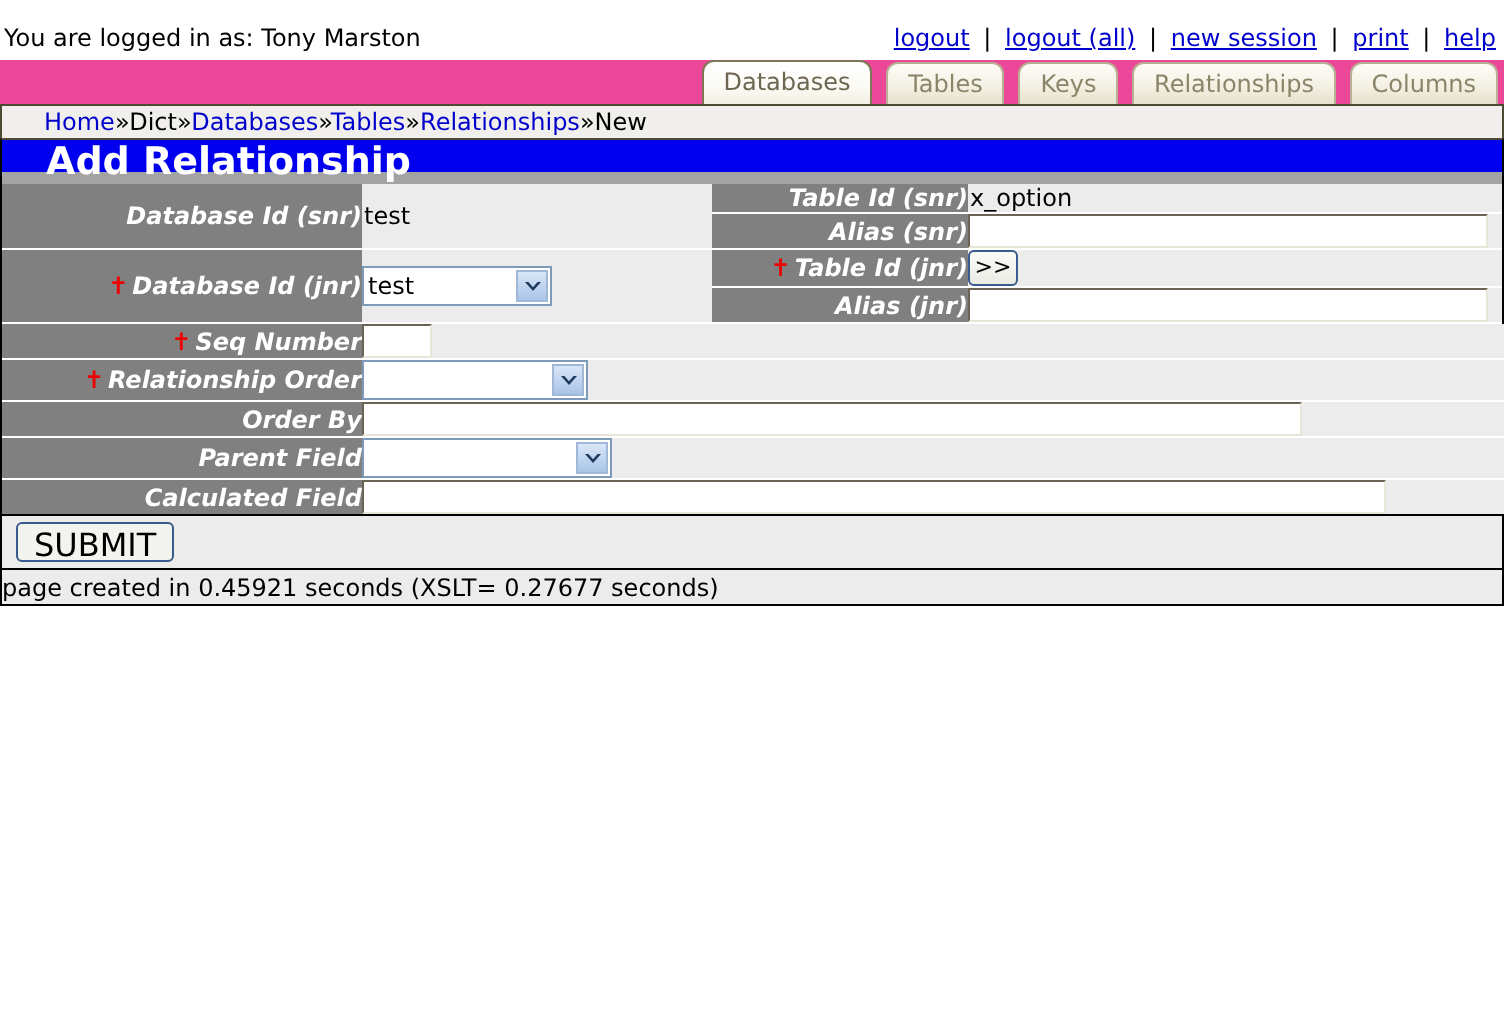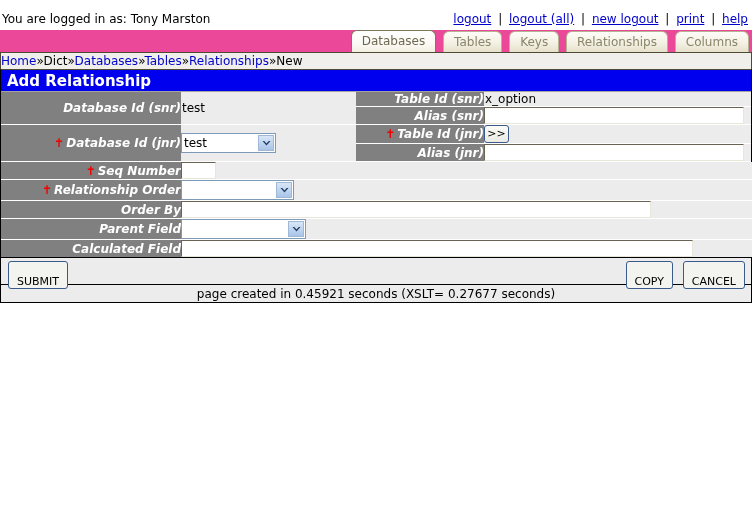--- a/index.html
+++ b/index.html
@@ -58,44 +58,44 @@
     height:22px; line-height:21px;
   }
 
   
   .breadcrumb {
     height:17px; line-height:17px;
     border-top:1px solid #4f4a34;
     border-left:1px solid #4f4a34;
     border-right:1px solid #4f4a34;
     background:#f0efeb;
-    padding-left:0;
+    padding-left:21px;
     font-size:12px;
     box-sizing:border-box;
     white-space:nowrap;
   }
   .breadcrumb a { color:#0000cc; text-decoration:none; }
   .breadcrumb .sep { color:#000; }
   .breadcrumb .plain { color:#000; }
 
   
   .frame {
     border:1px solid #000;
     border-top:1px solid #4f4a34;
     box-sizing:border-box;
     background:#ececec;
   }
   .title-bar {
     background:#0000ee;
     color:#ffffff;
     font-weight:bold;
-    font-size:15px;
+    font-size:19px;
     height:22px; line-height:22px;
-    padding-left:6px;
-    border-bottom:1px solid #a3a3a3;
+    padding-left:22px;
+    border-bottom:6px solid #a3a3a3;
     box-sizing:border-box;
   }
 
   
   table.formtab { border-collapse:collapse; width:100%; table-layout:fixed; }
   table.formtab td { padding:0; vertical-align:middle; }
 
   .lbl {
     background:#808080;
     color:#ffffff;
@@ -162,26 +162,26 @@
     border:1px solid;
     border-color:#6b6455 #e8e6d8 #e8e6d8 #6b6455;
     box-sizing:border-box;
     resize:none;
     outline:none;
     padding:1px 2px;
   }
 
   button.btn {
     font-family:"DejaVu Sans", sans-serif;
-    font-size:11px;
+    font-size:16px;
     color:#000;
     background:#f3f3f0;
     border:1px solid #3a5a8c;
     border-radius:3px;
-    padding:13px 8px;
+    padding:1px 8px;
     height:20px;
     box-sizing:border-box;
     cursor:pointer;
   }
   button.arrowbtn {
     font-family:"DejaVu Sans", sans-serif;
     font-size:11px;
     background:linear-gradient(to bottom,#fbfbf8,#ebebe4);
     border:1px solid #3a5a8c;
     border-radius:3px;
@@ -201,38 +201,38 @@
     box-sizing:border-box;
   }
   .actionbar .left { position:absolute; left:7px; top:3px; }
   .actionbar .right { position:absolute; right:6px; top:3px; }
   .actionbar .right button { margin-left:6px; }
 
   .footer {
     background:#ececec;
     border-top:1px solid #000;
     height:18px; line-height:18px;
-    text-align:center;
+    text-align:left;
     font-size:12px;
     box-sizing:border-box;
   }
 </style>
 </head>
 <body>
 
 <div class="page">
 
   <div class="topbar">
     <span class="logged-in">You are logged in as: Tony Marston</span>
     <span class="toplinks">
       <a href="#">logout</a>
       <span class="sep">|</span>
       <a href="#">logout (all)</a>
       <span class="sep">|</span>
-      <a href="#">new logout</a>
+      <a href="#">new session</a>
       <span class="sep">|</span>
       <a href="#">print</a>
       <span class="sep">|</span>
       <a href="#">help</a>
     </span>
   </div>
 
   <div class="tabstrip">
     <span class="tab active">Databases</span>
     <span class="tab">Tables</span>
@@ -340,22 +340,18 @@
           <td class="lbl nb"><span>Calculated Field</span></td>
           <td class="val nb"><input class="txt" style="width: 512px;" type="text" value=""></td>
         </tr>
       </tbody>
     </table>
 
     <div class="actionbar">
       <span class="left">
         <button class="btn">SUBMIT</button>
       </span>
-      <span class="right">
-        <button class="btn">COPY</button>
-        <button class="btn">CANCEL</button>
-      </span>
     </div>
 
     <div class="footer">page created in 0.45921 seconds (XSLT= 0.27677 seconds)</div>
 
   </div>
 </div>
 
 </body></html>

